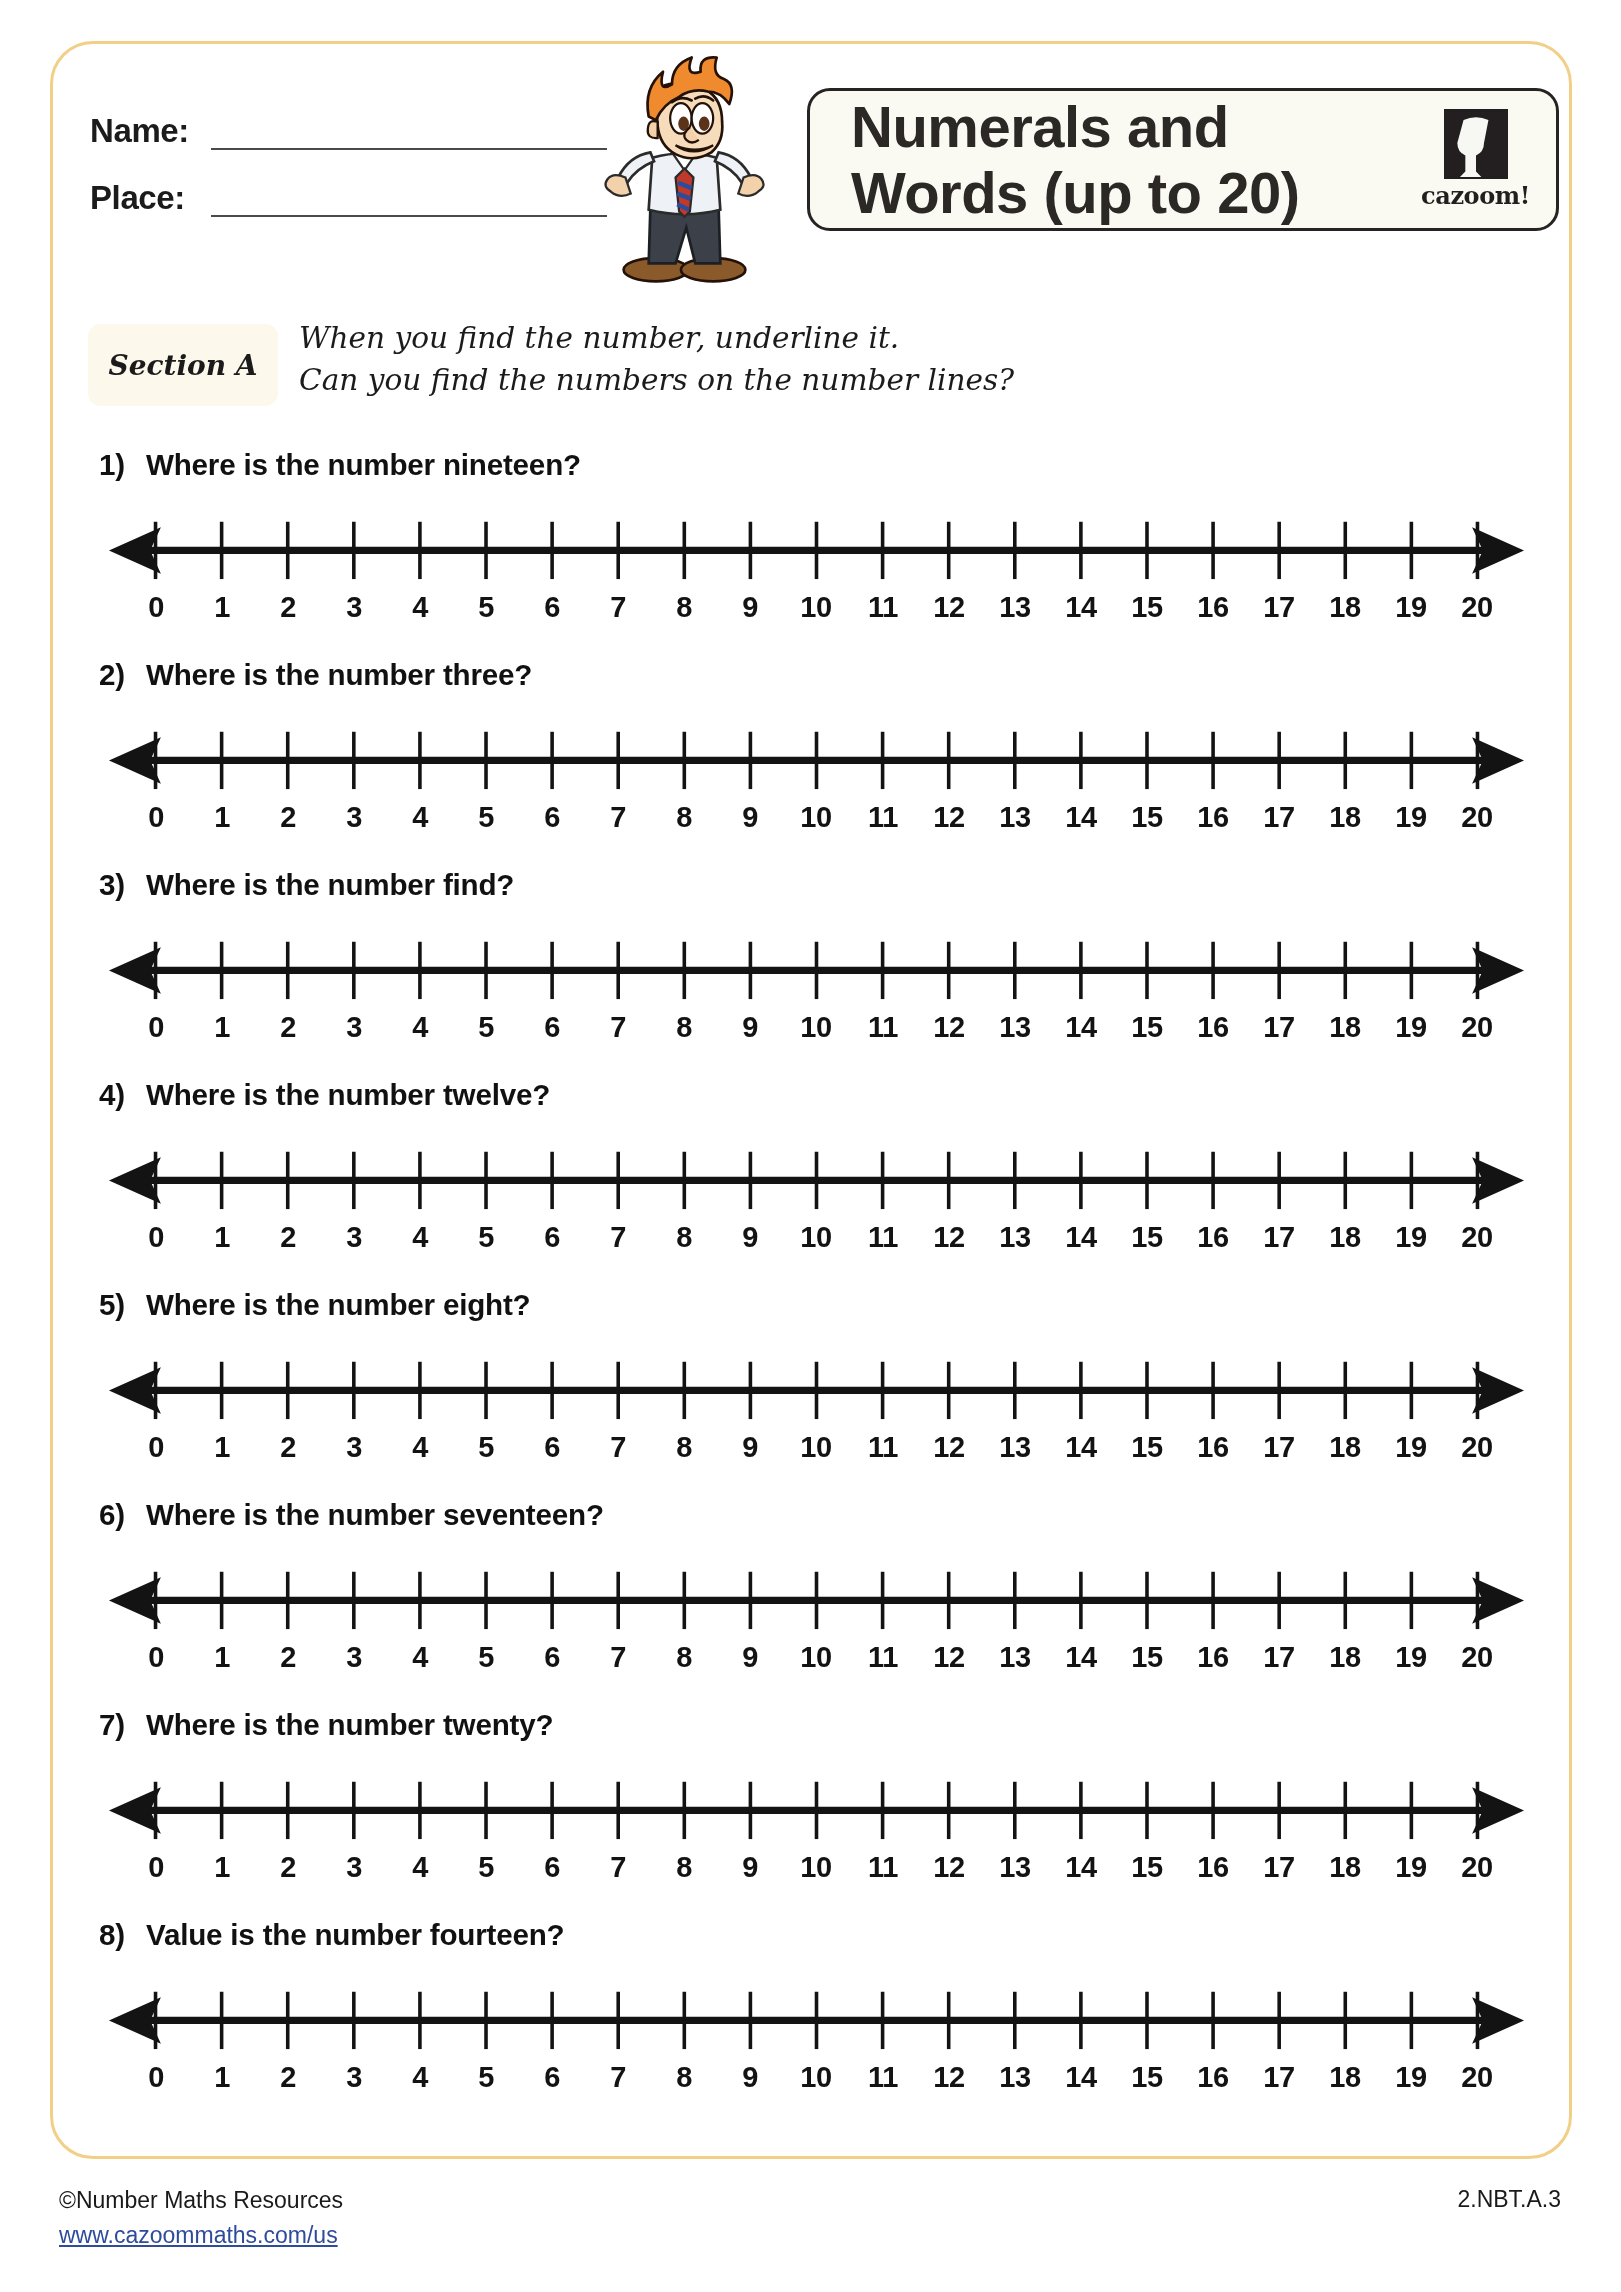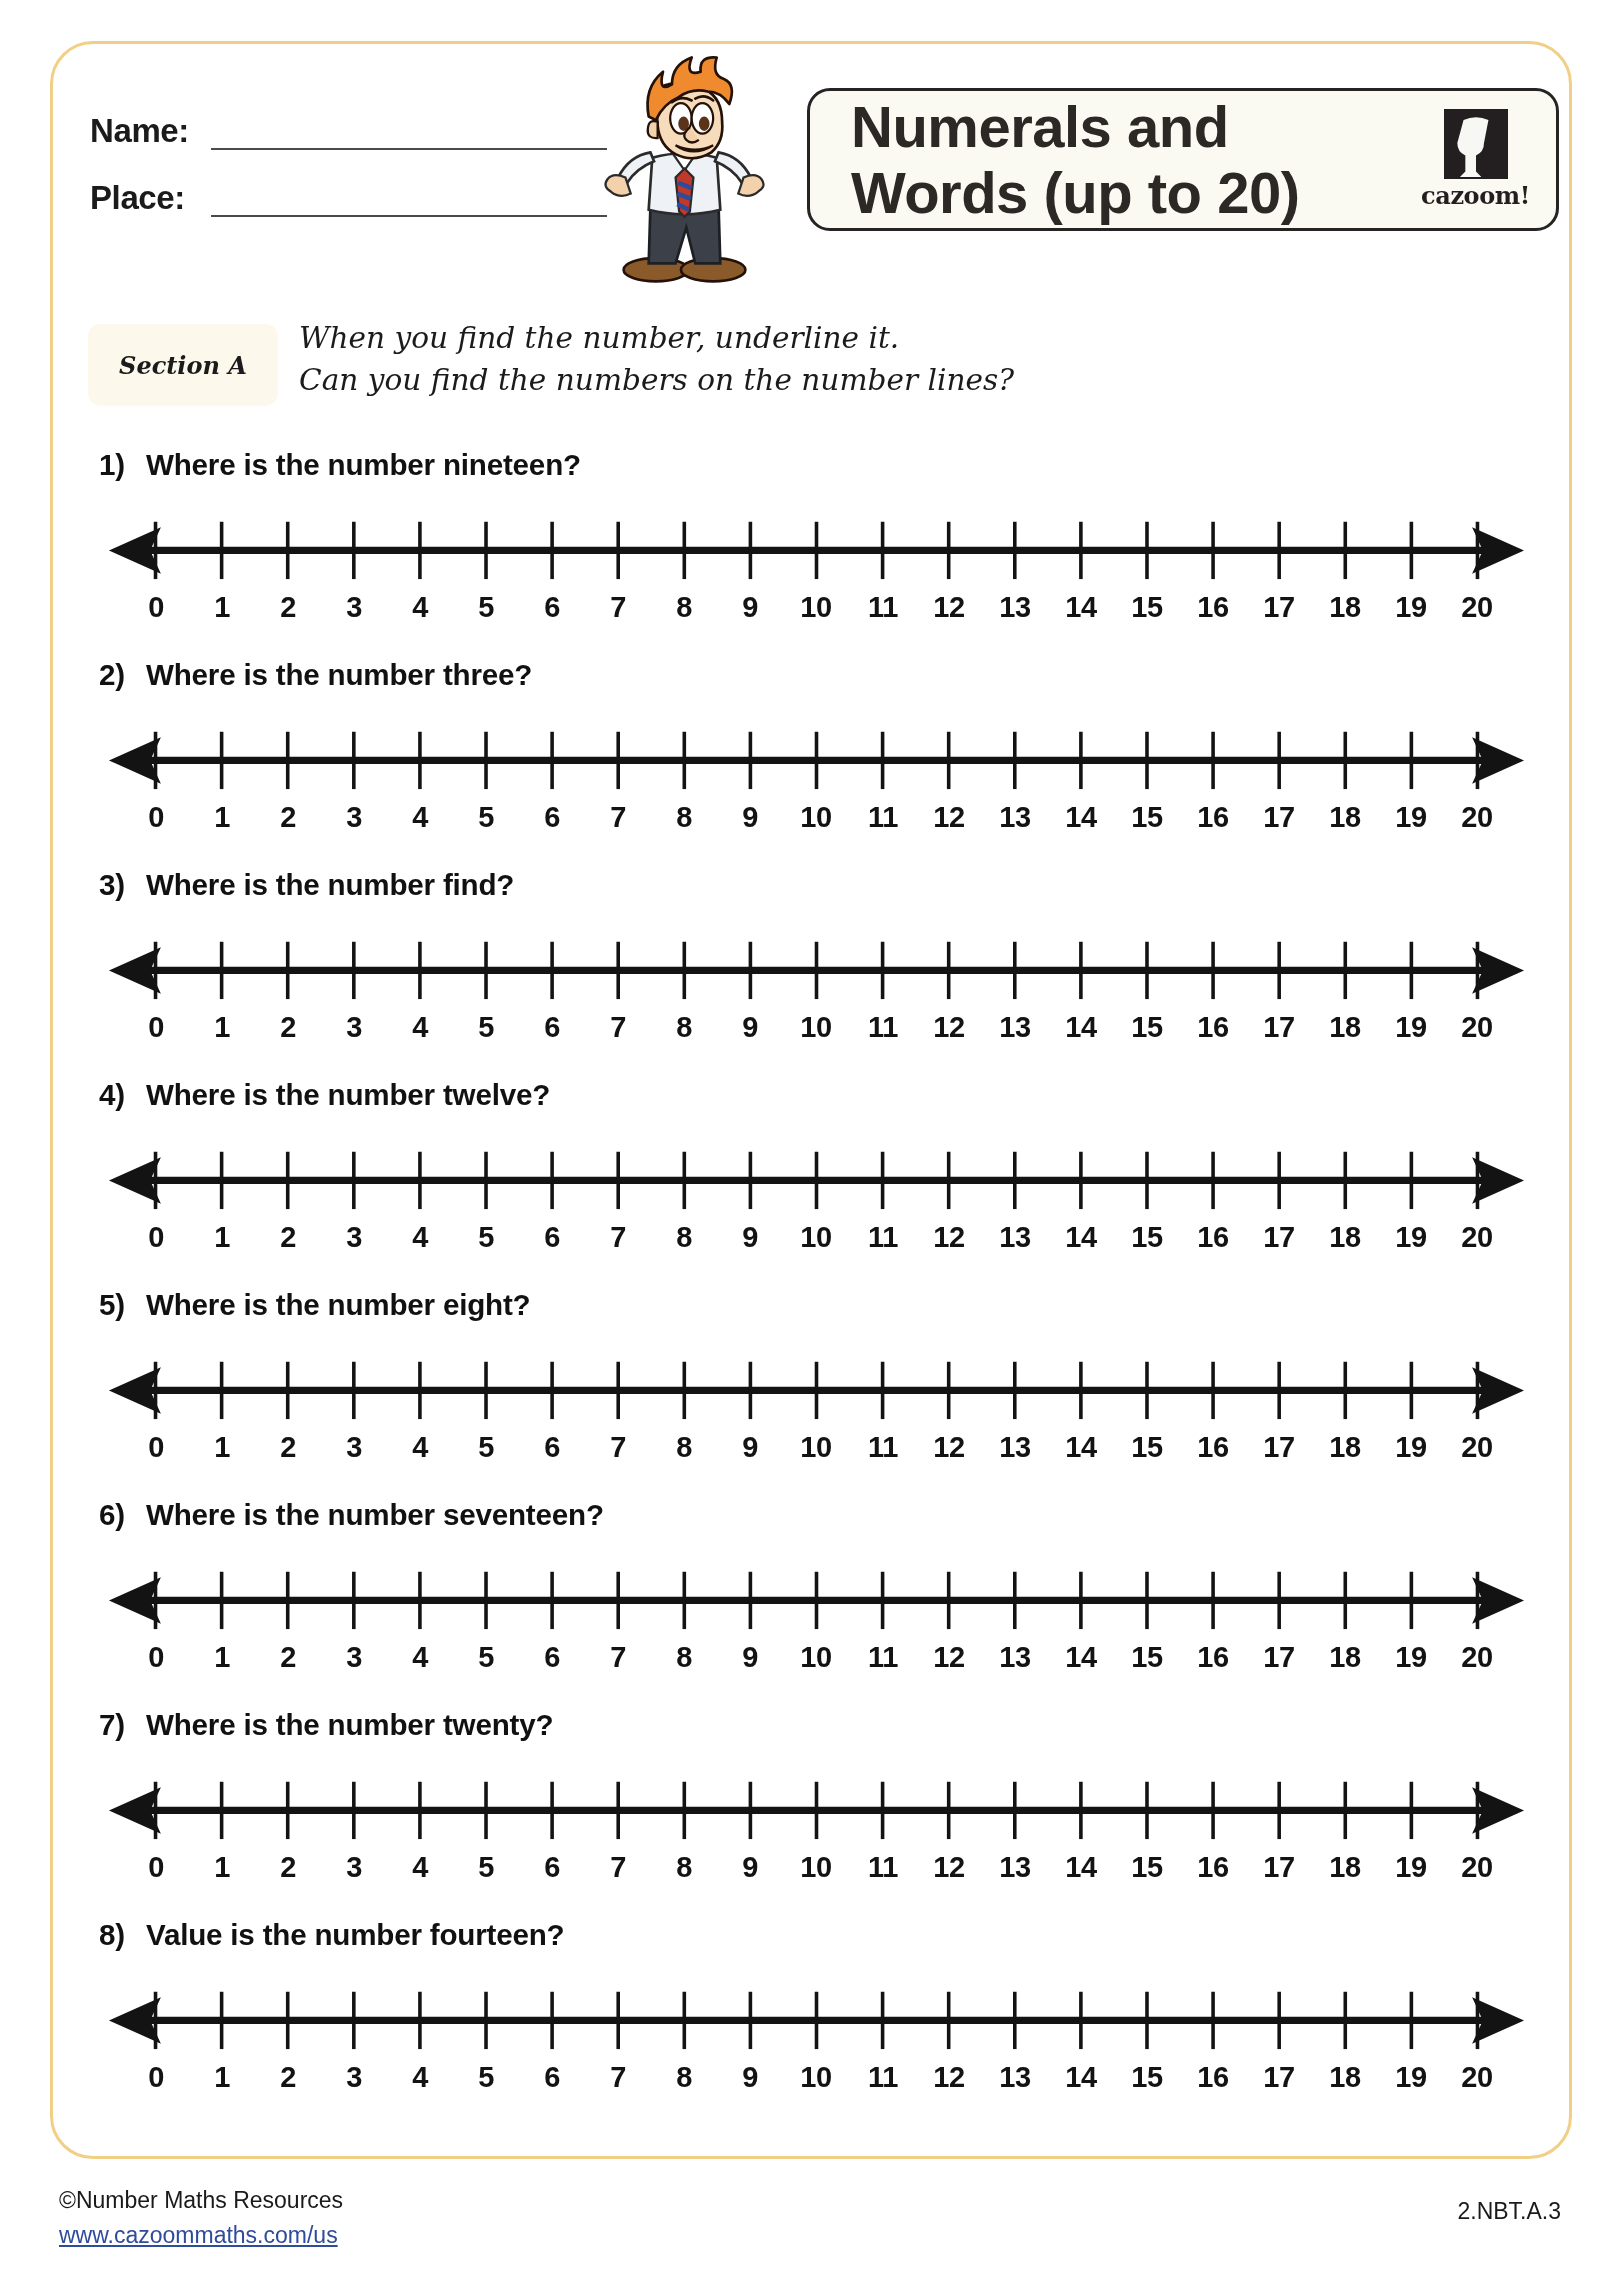--- a/index.html
+++ b/index.html
@@ -146,21 +146,21 @@
     background: #fdf8ec;
     border-radius: 12.5px;
     display: flex;
     align-items: center;
     justify-content: center;
   }
   .section-tag span {
     font-family: "DejaVu Serif", serif;
     font-style: italic;
     font-weight: bold;
-    font-size: 24px;
+    font-size: 28px;
     color: #1b1b1b;
   }
   .section-instructions {
     position: absolute;
     left: 211px;
     top: -7.2px;
     font-family: "DejaVu Serif", serif;
     font-style: italic;
     font-size: 29.6px;
     color: #1b1b1b;
@@ -249,21 +249,21 @@
     transform: translateX(-50%);
     text-align: center;
     font-size: 23px;
     color: #1a1a1a;
     line-height: 1.55;
     white-space: nowrap;
   }
   .foot-right {
     position: absolute;
     right: 61px;
-    top: 15px;
+    top: 3px;
     font-size: 23px;
     color: #1a1a1a;
   }
 </style>
 </head>
 <body>
 
 <div class="page">
 
   <div class="page-border"></div>

